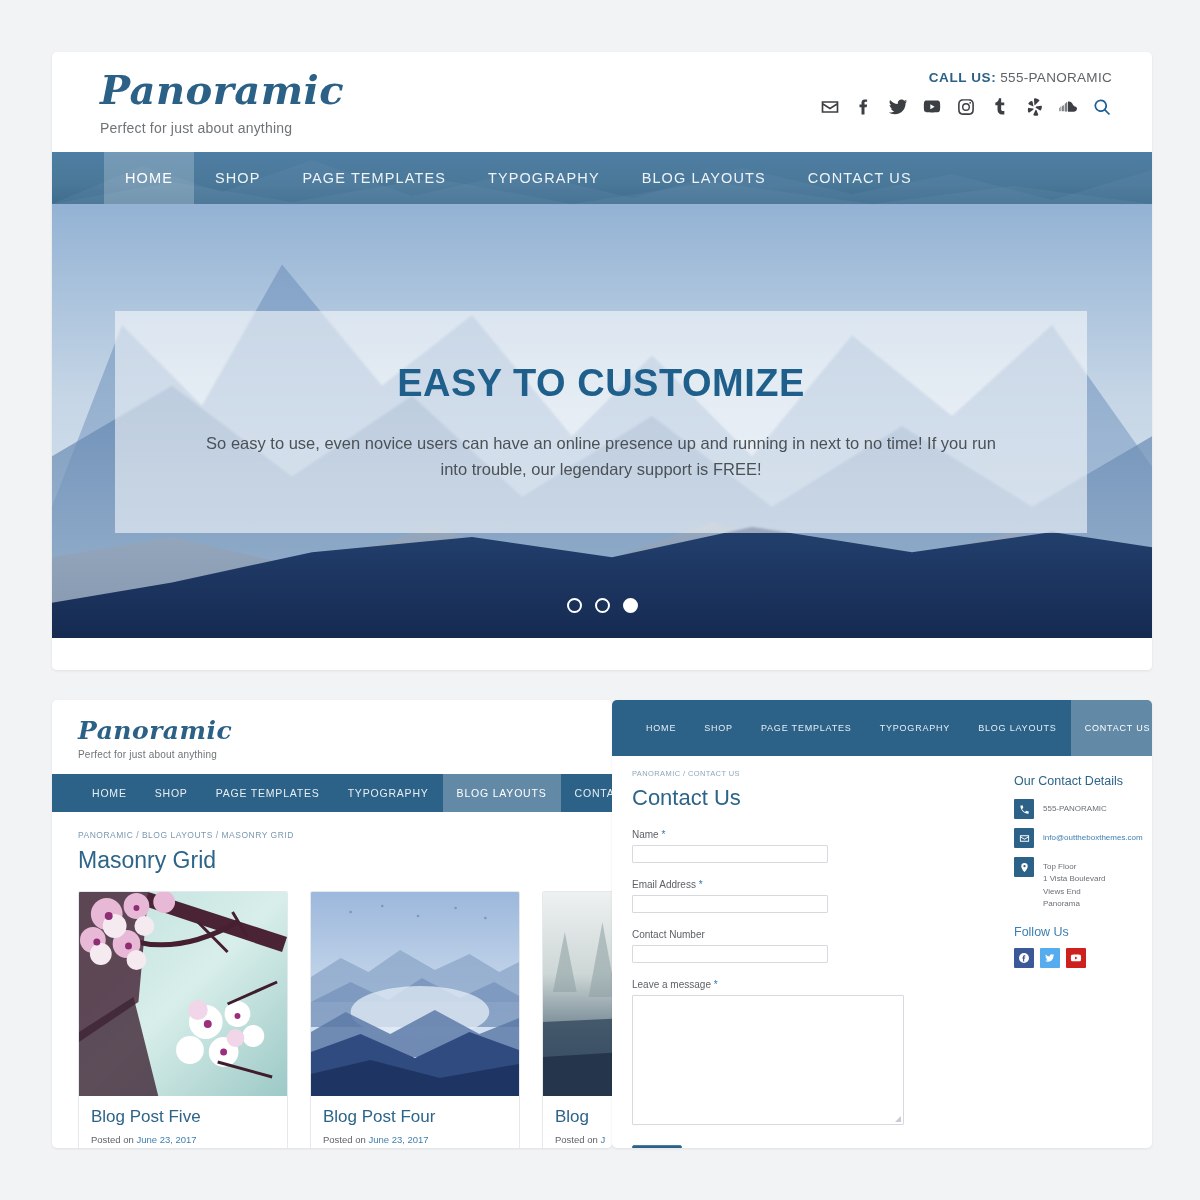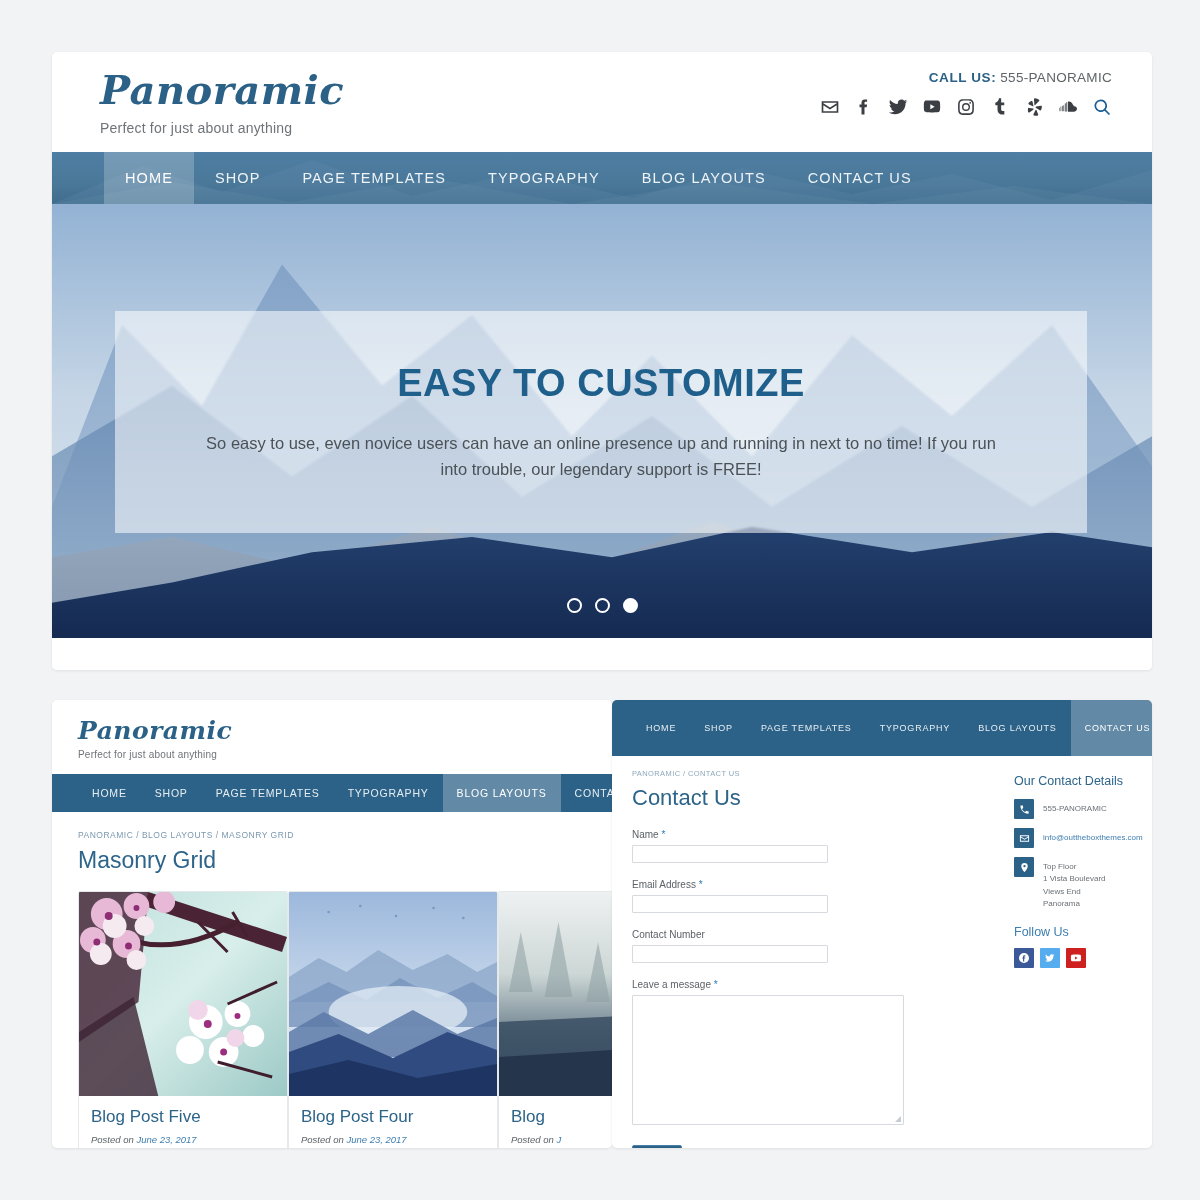--- a/index.html
+++ b/index.html
@@ -120,31 +120,31 @@
   .mininav .mi.active { background: rgba(255,255,255,.26); color: #fff; }
   .crumb {
     padding: 18px 0 0 26px; font-size: 8.5px; letter-spacing: .5px;
     color: #7a98ae;
   }
   .page-h1 {
     padding: 7px 0 0 26px; font-size: 23px; color: #2d6489; font-weight: 400;
   }
   .masonry {
     position: relative; margin-top: 17px; padding-left: 26px;
-    display: flex; 
+    display: flex; gap: 22px;
   }
   .mcard {
     width: 210px; background: #fff; border: 1px solid #e6e9ec;
     border-radius: 2px; overflow: hidden; flex: 0 0 auto;
   }
   .mcard .thumb { width: 100%; height: 204px; display: block; }
   .mcard .meta { padding: 11px 12px 14px 12px; }
   .mcard .ttl { font-size: 17px; color: #2d6489; }
   .mcard .date {
-    margin-top: 7px; font-size: 9.5px; font-style: italic; color: #5d6368;
+    margin-top: 7px; font-size: 9.5px; color: #5d6368;
   }
   .mcard .date a { color: #3f7fb0; }
 
   
   #contact-panel {
     left: 612px; top: 700px; width: 540px; height: 448px;
   }
   .cnav {
     height: 56px; background: #2c6287; display: flex;
     align-items: stretch; padding-left: 20px;

